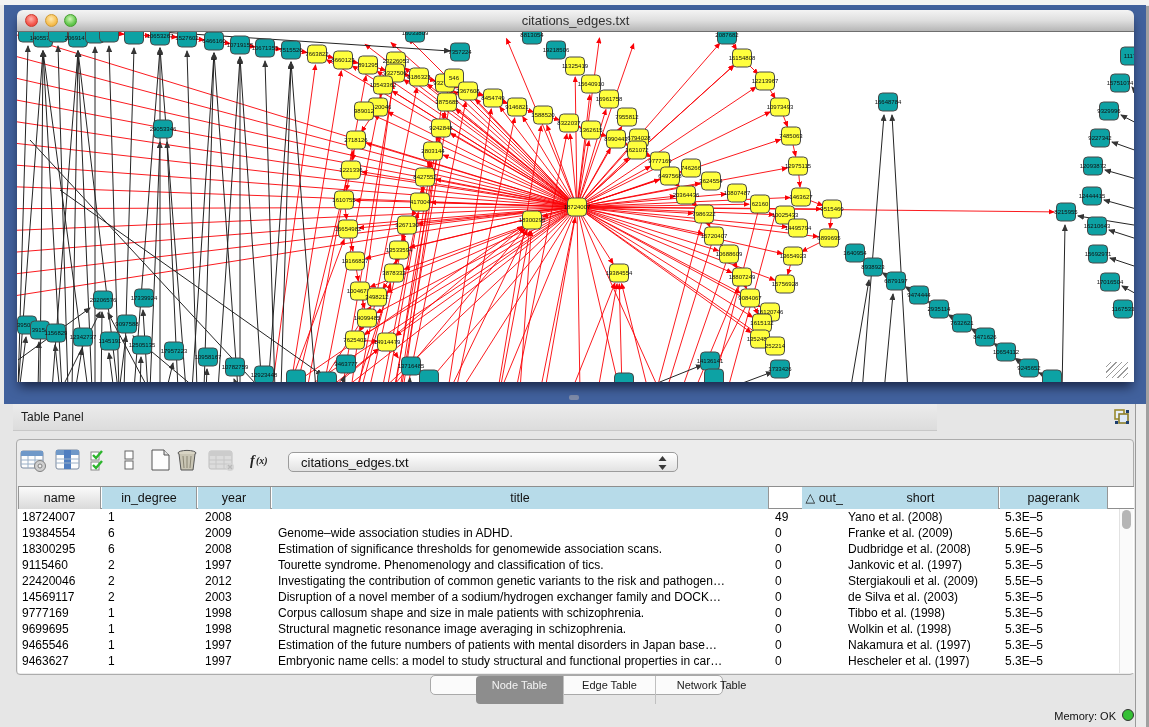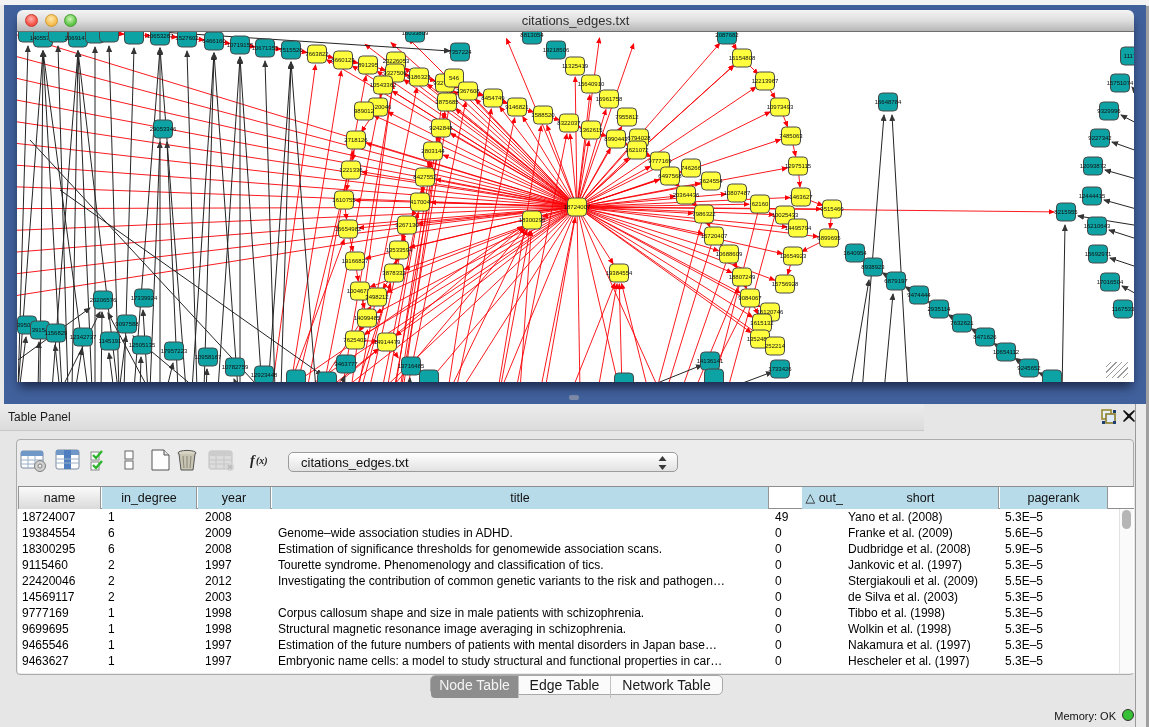--- a/index.html
+++ b/index.html
@@ -7,35 +7,35 @@
 #mdi { position:absolute; left:4px; top:5px; width:1142px; height:399px; background:#41619d; }
 #leftstrip { position:absolute; left:0; top:5px; width:4px; height:399px; background:#e9e9e9; }
 #win { position:absolute; left:17px; top:10px; width:1117px; height:372px; border-radius:6px 6px 0 0; box-shadow:0 7px 11px -2px rgba(0,0,15,0.6); }
 #titlebar { position:absolute; left:0; top:0; width:1117px; height:22px; border-radius:6px 6px 0 0; background:linear-gradient(#f4f4f4,#dedede 50%,#b6b6b6); border-bottom:1px solid #6f6f6f; }
 #title { position:absolute; left:0; top:3px; width:100%; text-align:center; font-size:13px; color:#303030; }
 .tl { position:absolute; top:4px; width:13px; height:13px; border-radius:50%; }
 #canvas { position:absolute; left:0; top:22px; width:1117px; height:350px; background:#fff; overflow:hidden; }
 #grip { position:absolute; right:6px; bottom:4px; width:22px; height:16px; background:repeating-linear-gradient(135deg, transparent 0 3px, #9a9a9a 3px 4px); }
 #splitmark { position:absolute; left:569px; top:395px; width:10px; height:5px; background:#7d8aa8; border-radius:2px; }
 #south { position:absolute; left:0; top:404px; width:1146px; height:323px; background:#e6e6e6; }
-#shdr { position:absolute; left:0; top:0; width:924px; height:27px; background:linear-gradient(#ececec,#dcdcdc); border-bottom:1px solid #c8c8c8; }
+#shdr { position:absolute; left:13px; top:0; width:924px; height:27px; background:linear-gradient(#ececec,#dcdcdc); border-bottom:1px solid #c8c8c8; }
 #shdr span { position:absolute; left:8px; top:6px; font-size:12px; color:#1c1c1c; }
 #panel { position:absolute; left:16px; top:35px; width:1118px; height:236px; background:#ececec; border:1px solid #acacac; border-radius:4px; }
 #combo { position:absolute; left:288px; top:48px; width:390px; height:20px; border:1px solid #9b9b9b; border-radius:5px; background:linear-gradient(#ffffff,#e2e2e2); }
 #combo span { position:absolute; left:12px; top:2px; font-size:13px; color:#111; }
 #thead { position:absolute; left:18px; top:82px; width:1116px; height:23px; background:#fff; border-top:1px solid #8e8e8e; border-bottom:1px solid #8e8e8e; }
 .hc { position:absolute; top:0; height:22px; font-size:12.5px; color:#111; text-align:center; line-height:22px; border-right:1px solid #969696; }
 .hc.b { background:#b7dbe9; }
 .hc.g { background:linear-gradient(#fbfbfb,#dadada); border-left:1px solid #969696; }
 #tbody { position:absolute; left:18px; top:105px; width:1116px; height:164px; background:#fff; }
 .cell { position:absolute; font-size:12px; color:#000; white-space:nowrap; }
 #vsb { position:absolute; left:1101px; top:0px; width:14px; height:164px; background:#fafafa; border-left:1px solid #e2e2e2; }
 #vsbthumb { position:absolute; left:2px; top:1px; width:9px; height:19px; background:#b5b5b5; border-radius:5px; }
 #tabs { position:absolute; left:430px; top:271px; width:293px; height:20px; border:1px solid #a9a9a9; border-radius:5px; background:#fbfbfb; }
-.tab { position:absolute; top:0; height:22px; font-size:14px; line-height:18px; text-align:center; color:#1b1b1b; }
+.tab { position:absolute; top:0; height:28px; font-size:11px; line-height:18px; text-align:center; color:#1b1b1b;margin-left:45px; }
 #tab1 { left:0; width:87px; background:#8d8d8d; color:#f4f4f4; border-radius:4px 0 0 4px; }
 #tab2 { left:87px; width:92px; border-left:1px solid #c0c0c0; }
 #tab3 { left:179px; width:112px; border-left:1px solid #c0c0c0; }
 #mem { position:absolute; right:30px; top:306px; font-size:11px; color:#111; }
 #memdot { position:absolute; left:1122px; top:305px; width:12px; height:12px; border-radius:50%; background:#35c035; border:1.5px solid #333; }
 #rtrack { position:absolute; left:1135px; top:404px; width:11px; height:323px; background:#ebebeb; border-left:1px solid #9a9a9a; }
 #redge { position:absolute; left:1146px; top:6px; width:3px; height:721px; background:#a0a0a0; }
 .nl { font-size:6px; fill:#111; text-anchor:middle; font-family:"Liberation Sans",sans-serif; }
 .er { stroke:#fb0006; stroke-width:0.9; }
 .ek { stroke:#242424; stroke-width:1; }
@@ -741,20 +741,21 @@
 <div class="cell" style="left:4px;top:65px">22420046</div>
 <div class="cell" style="left:90px;top:65px">2</div>
 <div class="cell" style="left:187px;top:65px">2012</div>
 <div class="cell" style="left:260px;top:65px">Investigating the contribution of common genetic variants to the risk and pathogen…</div>
 <div class="cell" style="left:757px;top:65px">0</div>
 <div class="cell" style="left:830px;top:65px">Stergiakouli et al. (2009)</div>
 <div class="cell" style="left:987px;top:65px">5.5E–5</div>
 <div class="cell" style="left:4px;top:81px">14569117</div>
 <div class="cell" style="left:90px;top:81px">2</div>
 <div class="cell" style="left:187px;top:81px">2003</div>
+<div class="cell" style="left:260px;top:81px">Disruption of a novel member of a sodium/hydrogen exchanger family and DOCK…</div>
 <div class="cell" style="left:757px;top:81px">0</div>
 <div class="cell" style="left:830px;top:81px">de Silva et al. (2003)</div>
 <div class="cell" style="left:987px;top:81px">5.3E–5</div>
 <div class="cell" style="left:4px;top:97px">9777169</div>
 <div class="cell" style="left:90px;top:97px">1</div>
 <div class="cell" style="left:187px;top:97px">1998</div>
 <div class="cell" style="left:260px;top:97px">Corpus callosum shape and size in male patients with schizophrenia.</div>
 <div class="cell" style="left:757px;top:97px">0</div>
 <div class="cell" style="left:830px;top:97px">Tibbo et al. (1998)</div>
 <div class="cell" style="left:987px;top:97px">5.3E–5</div>

